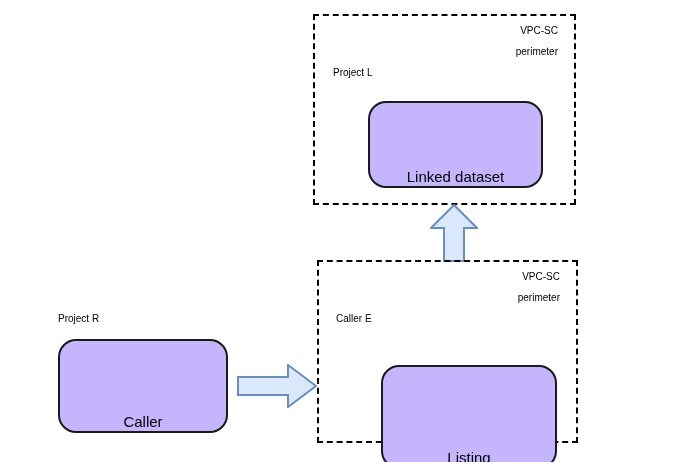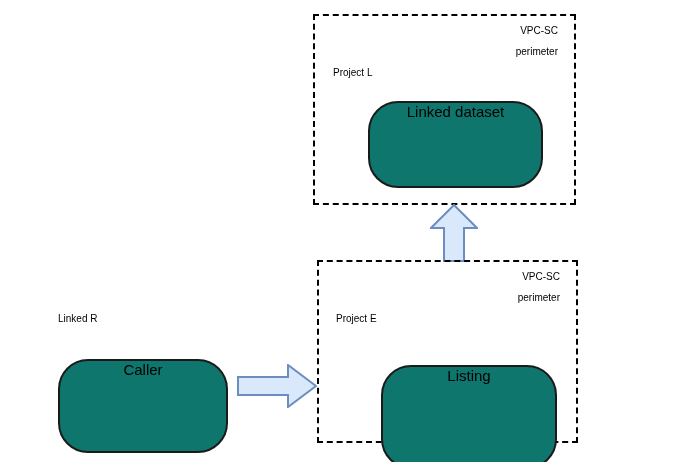--- a/index.html
+++ b/index.html
@@ -79,42 +79,42 @@
     left: 58px;
     top: 308px;
     width: 170px;
   }
 
   
   .node {
     position: absolute;
     box-sizing: border-box;
     border: 2px solid #1a1a1a;
-    border-radius: 30px;
-    background: #0f766e;
+    border-radius: 18px;
+    background: #c4b5fd;
     display: flex;
-    align-items: flex-start;
+    align-items: flex-end;
     justify-content: center;
   }
   .node-text {
     font-size: 15px;
     line-height: 18px;
     color: #000000;
     text-align: center;
     white-space: pre;
   }
   #node-linked-dataset {
     left: 368px;
     top: 101px;
     width: 175px;
     height: 87px;
   }
   #node-caller {
     left: 58px;
-    top: 359px;
+    top: 339px;
     width: 170px;
     height: 94px;
   }
   #node-listing {
     left: 381px;
     top: 347px;
     width: 176px;
     height: 104px;
     margin-top: 18px;
   }
@@ -155,27 +155,27 @@
 
   <svg class="arrow" id="arrow-up" viewBox="0 0 48 58">
     <polygon points="24,1 47,24 34,24 34,57 14,57 14,24 1,24" fill="#dae8fc" stroke="#6c8ebf" stroke-width="2" stroke-linejoin="miter"></polygon>
   </svg>
 
   <div class="perimeter" id="perimeter-lower"></div>
 
   <div class="label label-perimeter" id="perimeter-label-lower">VPC-SC
 perimeter</div>
 
-  <div class="label label-project" id="project-label-lower">Project E</div>
+  <div class="label label-project" id="project-label-lower">Caller E</div>
 
   <div class="node" id="node-listing">
     <span class="node-text">Listing</span>
   </div>
 
-  <div class="label label-project" id="project-label-left">Linked R</div>
+  <div class="label label-project" id="project-label-left">Project R</div>
 
   <div class="node" id="node-caller">
     <span class="node-text">Caller</span>
   </div>
 
   <svg class="arrow" id="arrow-right" viewBox="0 0 80 44">
     <polygon points="1,13 51,13 51,1 79,22 51,43 51,31 1,31" fill="#dae8fc" stroke="#6c8ebf" stroke-width="2" stroke-linejoin="miter"></polygon>
   </svg>
 
 </div>

